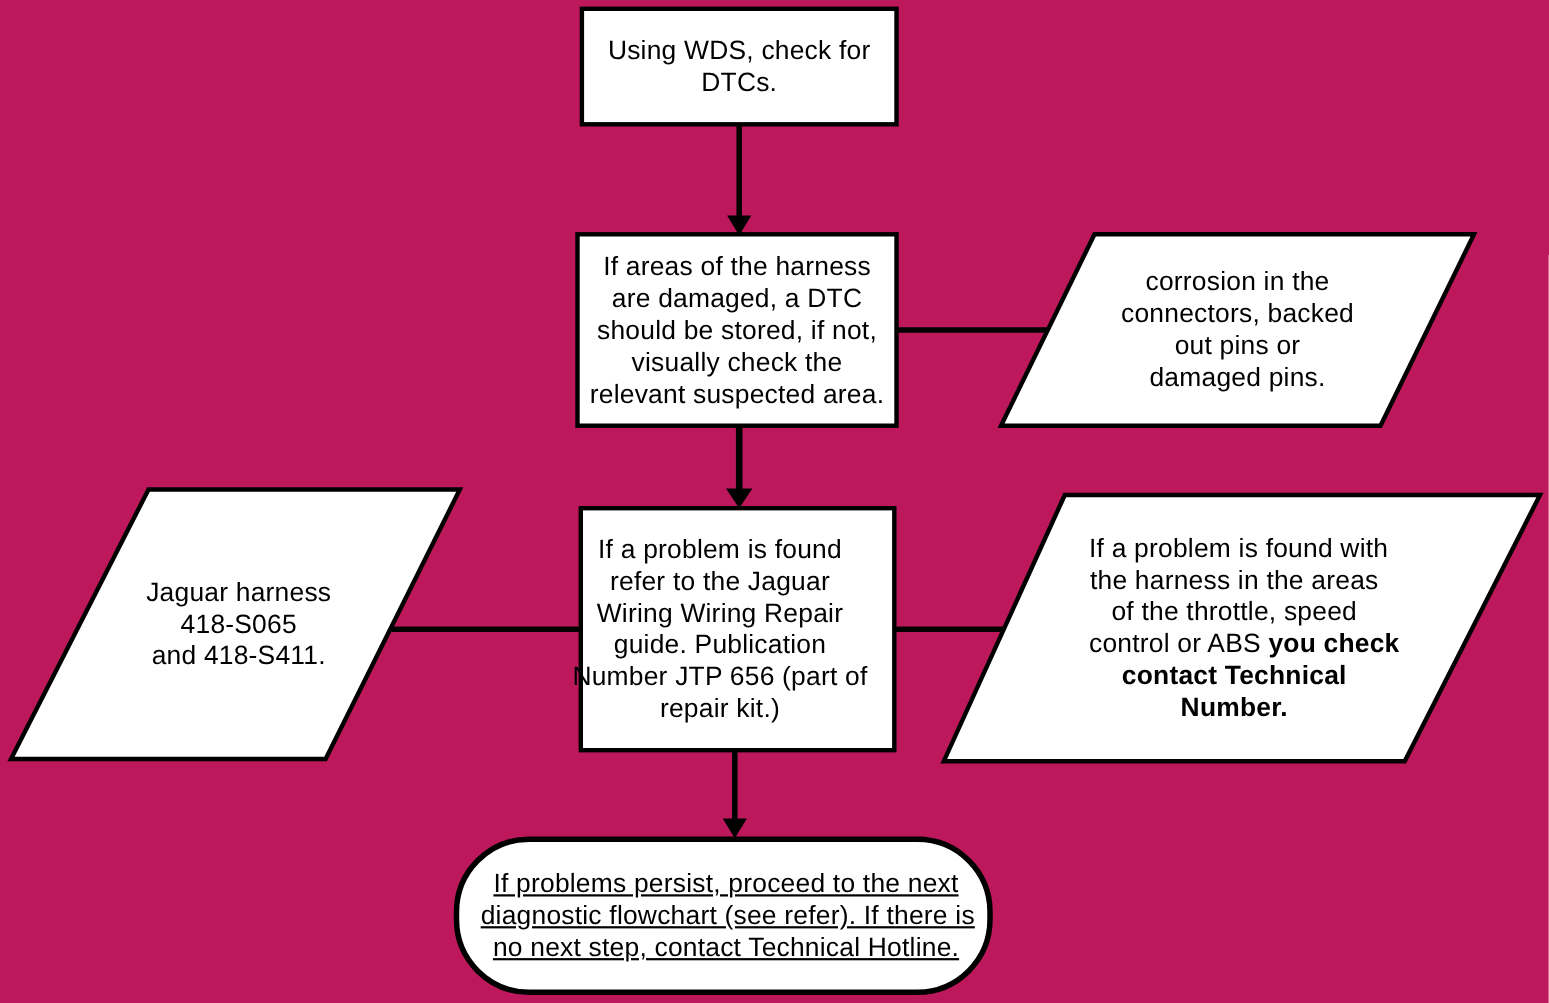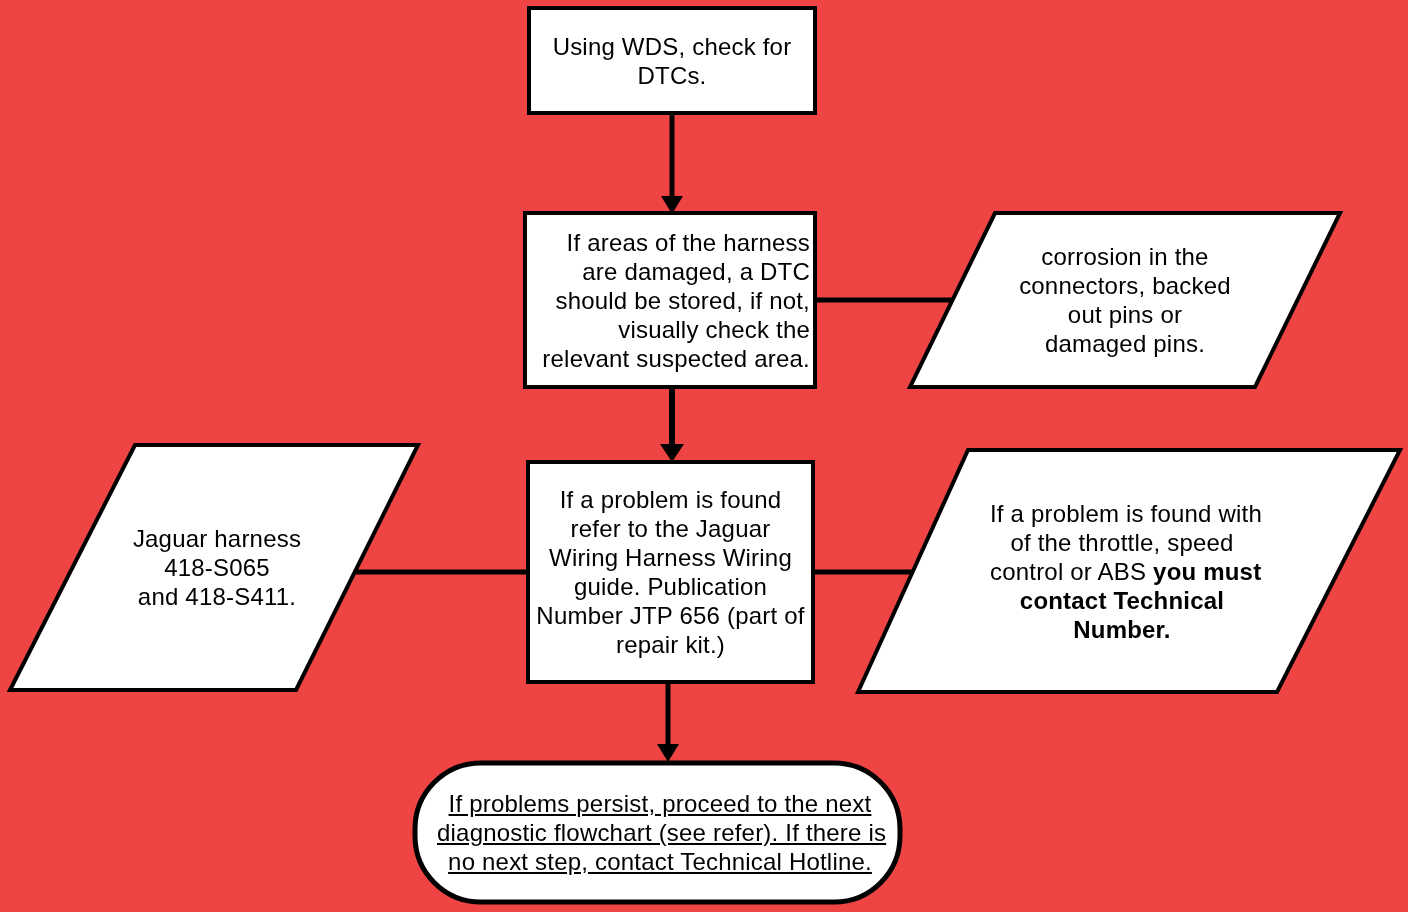--- a/index.html
+++ b/index.html
@@ -4,21 +4,21 @@
 <style>
   html, body {
     margin: 0;
     padding: 0;
     background: #ffffff;
   }
   .canvas {
     position: relative;
     width: 1408px;
     height: 912px;
-    background: #ef4444;
+    background: #be185d;
     color: #000000;
     font-family: "Liberation Sans", sans-serif;
     overflow: hidden;
   }
   .layer {
     position: absolute;
     left: 0;
     top: 0;
   }
   .node-text {
@@ -61,55 +61,56 @@
     <rect x="528" y="462" width="285" height="220" fill="#fff" stroke="#000" stroke-width="4"></rect>
     <polygon points="968,450 1400,450 1277,692 858,692" fill="#fff" stroke="#000" stroke-width="4"></polygon>
     <rect x="415" y="763" width="485" height="139" rx="66" ry="66" fill="#fff" stroke="#000" stroke-width="5"></rect>
   </svg>
 
   <div class="node-text" style="left:539px; top:8px; width:266px; height:105px;">
     <div>Using WDS, check for</div>
     <div>DTCs.</div>
   </div>
 
-  <div class="node-text" style="left:530px; top:213px; width:280px; height:174px;align-items:flex-end;">
+  <div class="node-text" style="left:530px; top:213px; width:280px; height:174px;">
     <div>If areas of the harness</div>
     <div>are damaged, a DTC</div>
     <div>should be stored, if not,</div>
     <div>visually check the</div>
     <div>relevant suspected area.</div>
   </div>
 
   <div class="node-text" style="left:1005px; top:213px; width:240px; height:174px;">
     <div>corrosion in the</div>
     <div>connectors, backed</div>
     <div>out pins or</div>
     <div>damaged pins.</div>
   </div>
 
   <div class="node-text" style="left:97px; top:445px; width:240px; height:245px;">
     <div>Jaguar harness</div>
     <div>418-S065</div>
     <div>and 418-S411.</div>
   </div>
 
-  <div class="node-text" style="left:533px; top:462px; width:275px; height:220px;">
+  <div class="node-text" style="left:517px; top:462px; width:275px; height:220px;">
     <div>If a problem is found</div>
     <div>refer to the Jaguar</div>
-    <div>Wiring Harness Wiring</div>
+    <div>Wiring Wiring Repair</div>
     <div>guide. Publication</div>
     <div>Number JTP 656 (part of</div>
     <div>repair kit.)</div>
   </div>
 
   <div class="node-text" style="left:990px; top:450px; width:264px; height:242px;">
     <div>If a problem is found with</div>
+    <div>the harness in the areas</div>
     <div>of the throttle, speed</div>
     <div>
-      <span>control or ABS </span><span class="bold">you must</span>
+      <span>control or ABS </span><span class="bold">you check</span>
     </div>
     <div class="bold">contact Technical</div>
     <div class="bold">Number.</div>
   </div>
 
   <div class="node-text" style="left:437px; top:763px; width:446px; height:139px;text-decoration:underline;">
     <div>If problems persist, proceed to the next</div>
     <div>diagnostic flowchart (see refer). If there is</div>
     <div>no next step, contact Technical Hotline.</div>
   </div>

